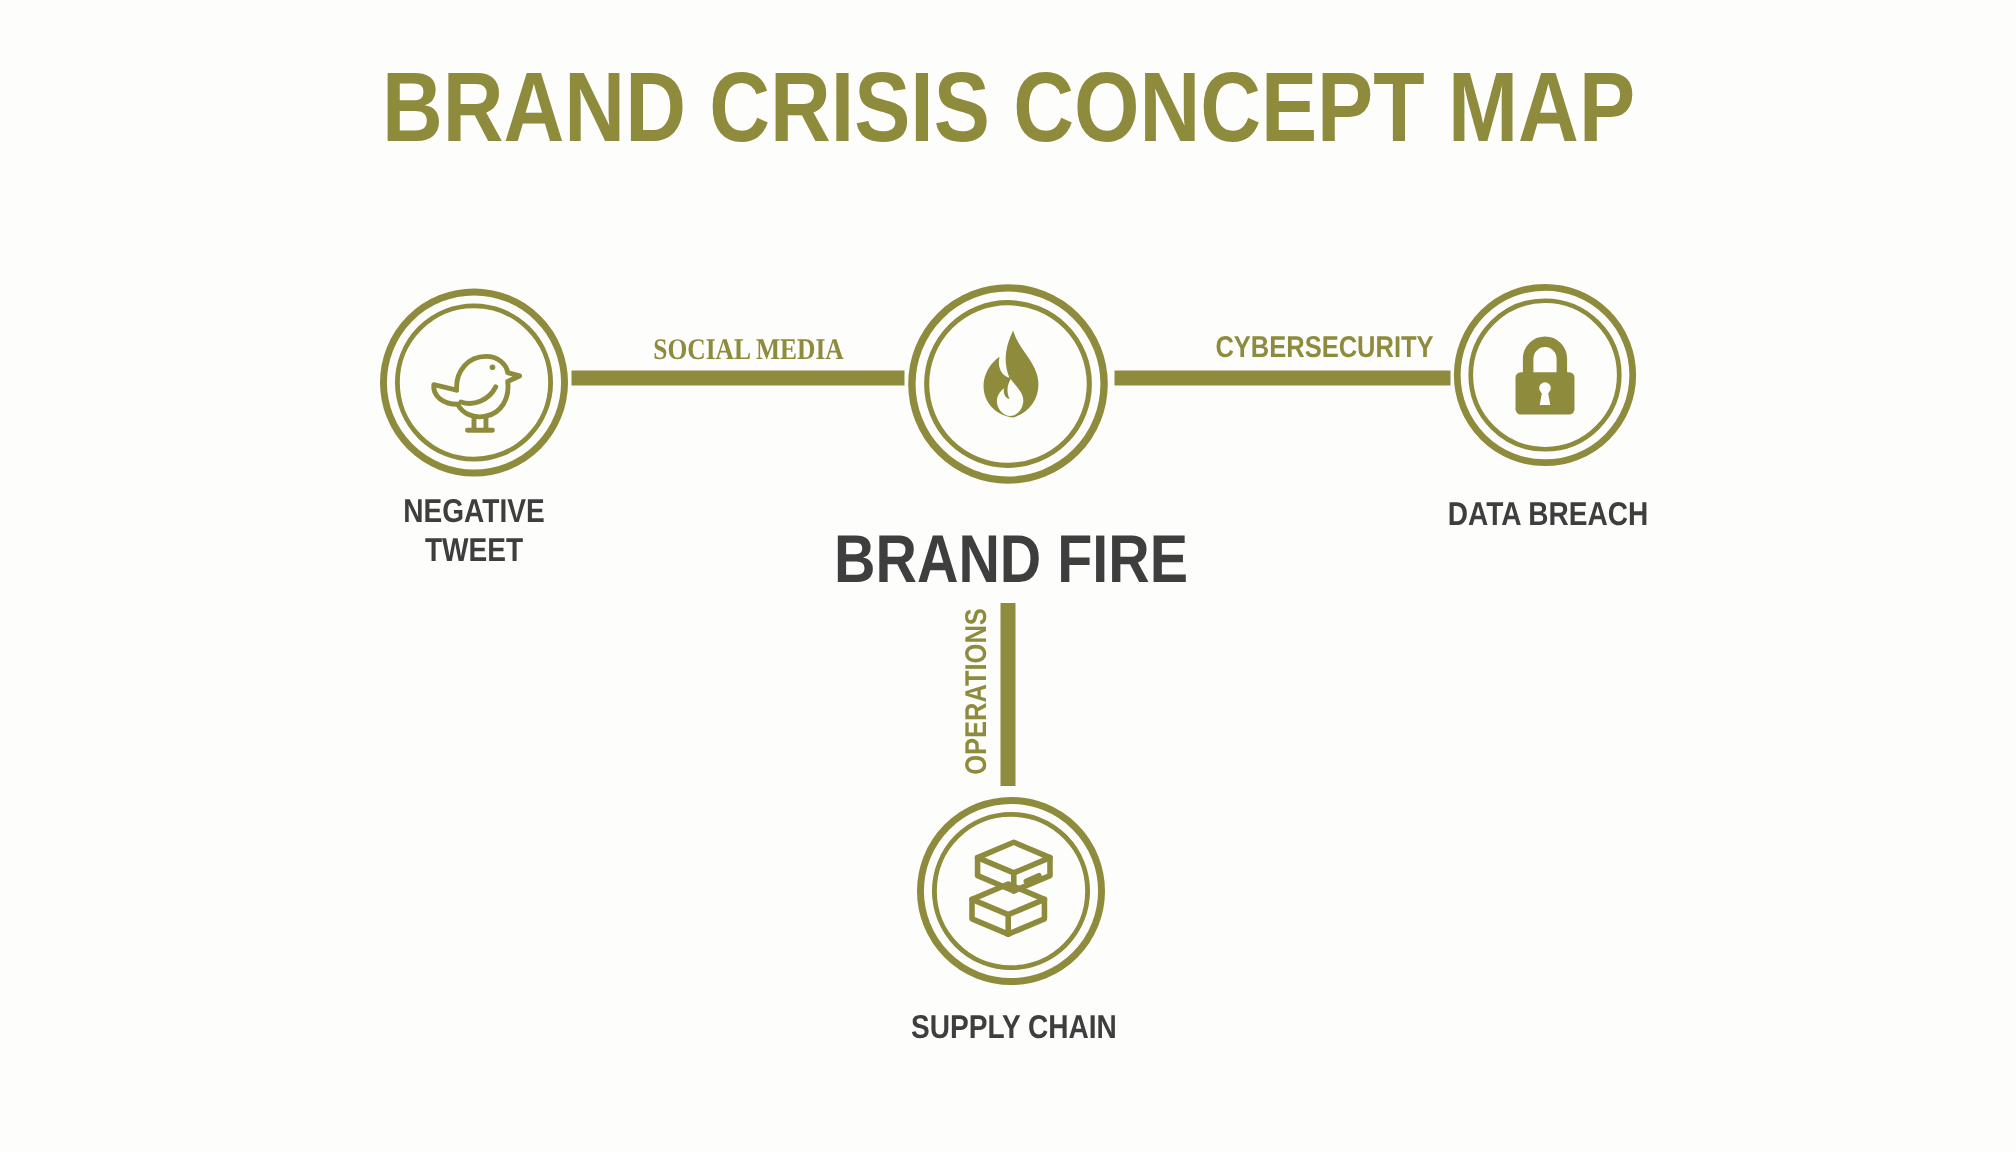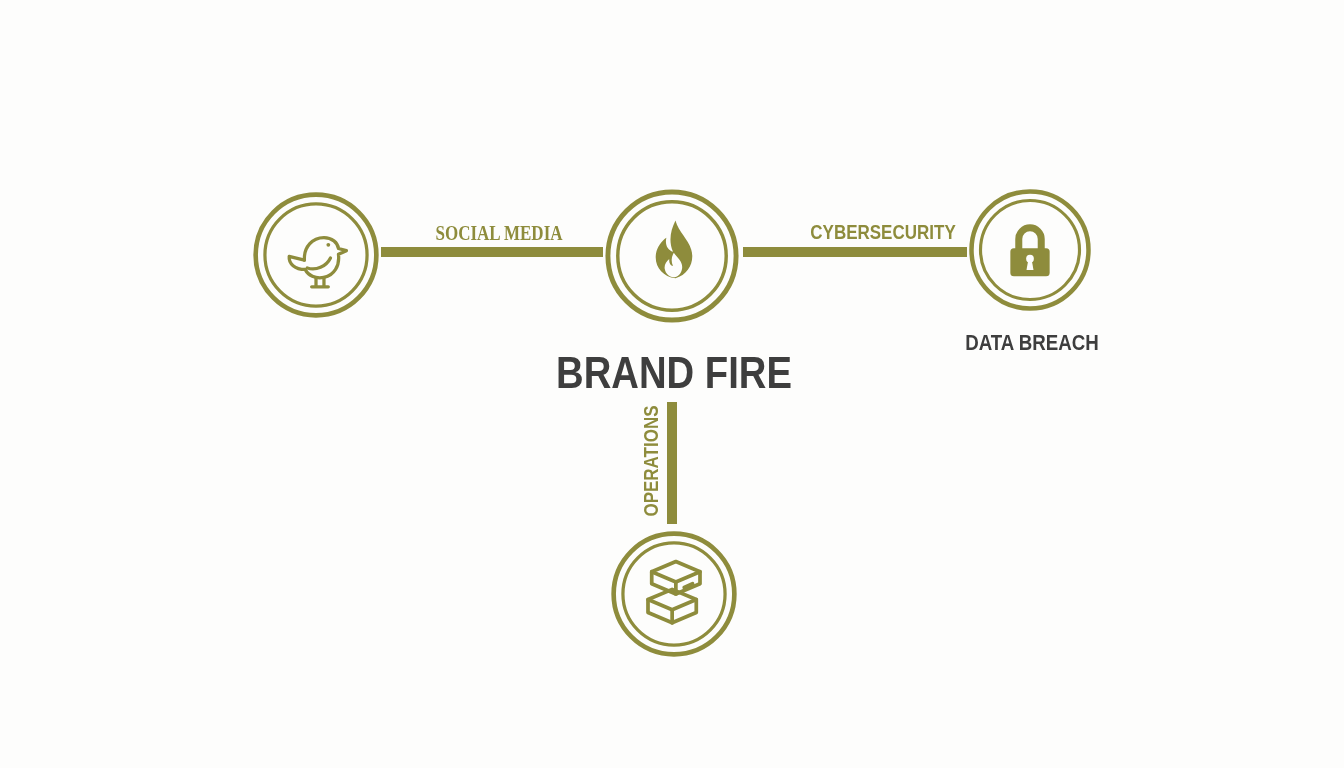--- a/index.html
+++ b/index.html
@@ -69,20 +69,21 @@
   }
   .edge-label.vertical {
     transform: translate(-50%, -50%) rotate(-90deg);
   }
 </style>
 </head>
 <body>
 
 <div class="canvas">
 
+  <h1 class="title"><span class="cond">BRAND CRISIS CONCEPT MAP</span></h1>
 
   <div class="edge" style="left:381px; top:247px; width:222px; height:10px;"></div>
   <div class="edge" style="left:743px; top:247px; width:224px; height:10px;"></div>
   <div class="edge" style="left:667px; top:402px; width:10px; height:122px;"></div>
 
   <div class="edge-label" style="left:499px; top:223px;font-family:Liberation Serif, serif;"><span class="cond">SOCIAL MEDIA</span></div>
   <div class="edge-label" style="left:883px; top:222px;"><span class="cond">CYBERSECURITY</span></div>
   <div class="edge-label vertical" style="left:651px; top:461px;"><span class="cond">OPERATIONS</span></div>
 
   <div class="node-ring" style="left:251px; top:190px; width:130px; height:130px;">
@@ -91,20 +92,21 @@
       <circle cx="70" cy="70" r="55" fill="none" stroke="currentColor" stroke-width="3.5"></circle>
       <g transform="translate(31,31) scale(0.78)" fill="none" stroke="currentColor" stroke-width="4.5" stroke-linecap="round" stroke-linejoin="round">
         <path d="M34 57 C 33 39 45 26 61 26 C 72 26 80 33 81 41 L 92 44 L 81 49 C 83 65 75 78 61 81 C 49 83.5 39 78 35 70"></path>
         <path d="M34 57 L 13 52 C 12 62 21 70 35 70"></path>
         <path d="M38 68 C 50 72 64 66 70 54"></path>
         <path d="M50 82 L 50 94 M 61 81 L 61 94 M 44 94 L 67 94"></path>
         <circle cx="67" cy="36" r="2.6" fill="currentColor" stroke="none"></circle>
       </g>
     </svg>
   </div>
+  <div class="node-label wrap" style="left:316px; top:328px;"><span class="cond">NEGATIVE TWEET</span></div>
 
   <div class="node-ring" style="left:603px; top:187px; width:138px; height:138px;">
     <svg width="138" height="138" viewBox="0 0 140 140">
       <circle cx="70" cy="70" r="65" fill="none" stroke="currentColor" stroke-width="5"></circle>
       <circle cx="70" cy="70" r="55" fill="none" stroke="currentColor" stroke-width="3.5"></circle>
       <g transform="translate(29,28) scale(0.84)">
         <path fill="currentColor" d="M53 7 C 57 21 68 29 72 42 C 76.5 57 69 72 53 77 C 37 75 27 62 29.5 47 C 31 39 36 32 42 28 C 40 36.5 43.5 43 50 45 C 44.5 32 47 19 53 7 Z"></path>
         <path fill="#fdfdfc" d="M51 46 C 56 53 62 57 61 65 C 60 71.5 55.5 75.5 50.5 75.8 C 45.5 75.5 41 71.5 40 65.5 C 39.2 60.5 42 56.5 45.5 53.5 C 45 58.5 47 61.5 50 62 C 47.5 56.5 48 51 51 46 Z"></path>
       </g>
     </svg>
@@ -133,14 +135,15 @@
         <path d="M52 14 L 78 25 L 52 36 L 26 25 Z"></path>
         <path d="M26 25 V 38 L 52 49 L 78 38 V 25"></path>
         <path d="M52 36 V 49"></path>
         <path d="M61 42 L 70 38"></path>
         <path d="M48 44 L 74 55 L 48 66 L 22 55 Z"></path>
         <path d="M22 55 V 69 L 48 80 L 74 69 V 55"></path>
         <path d="M48 66 V 80"></path>
       </g>
     </svg>
   </div>
+  <div class="node-label small" style="left:676px; top:672px;"><span class="cond">SUPPLY CHAIN</span></div>
 
 </div>
 
 </body></html>

